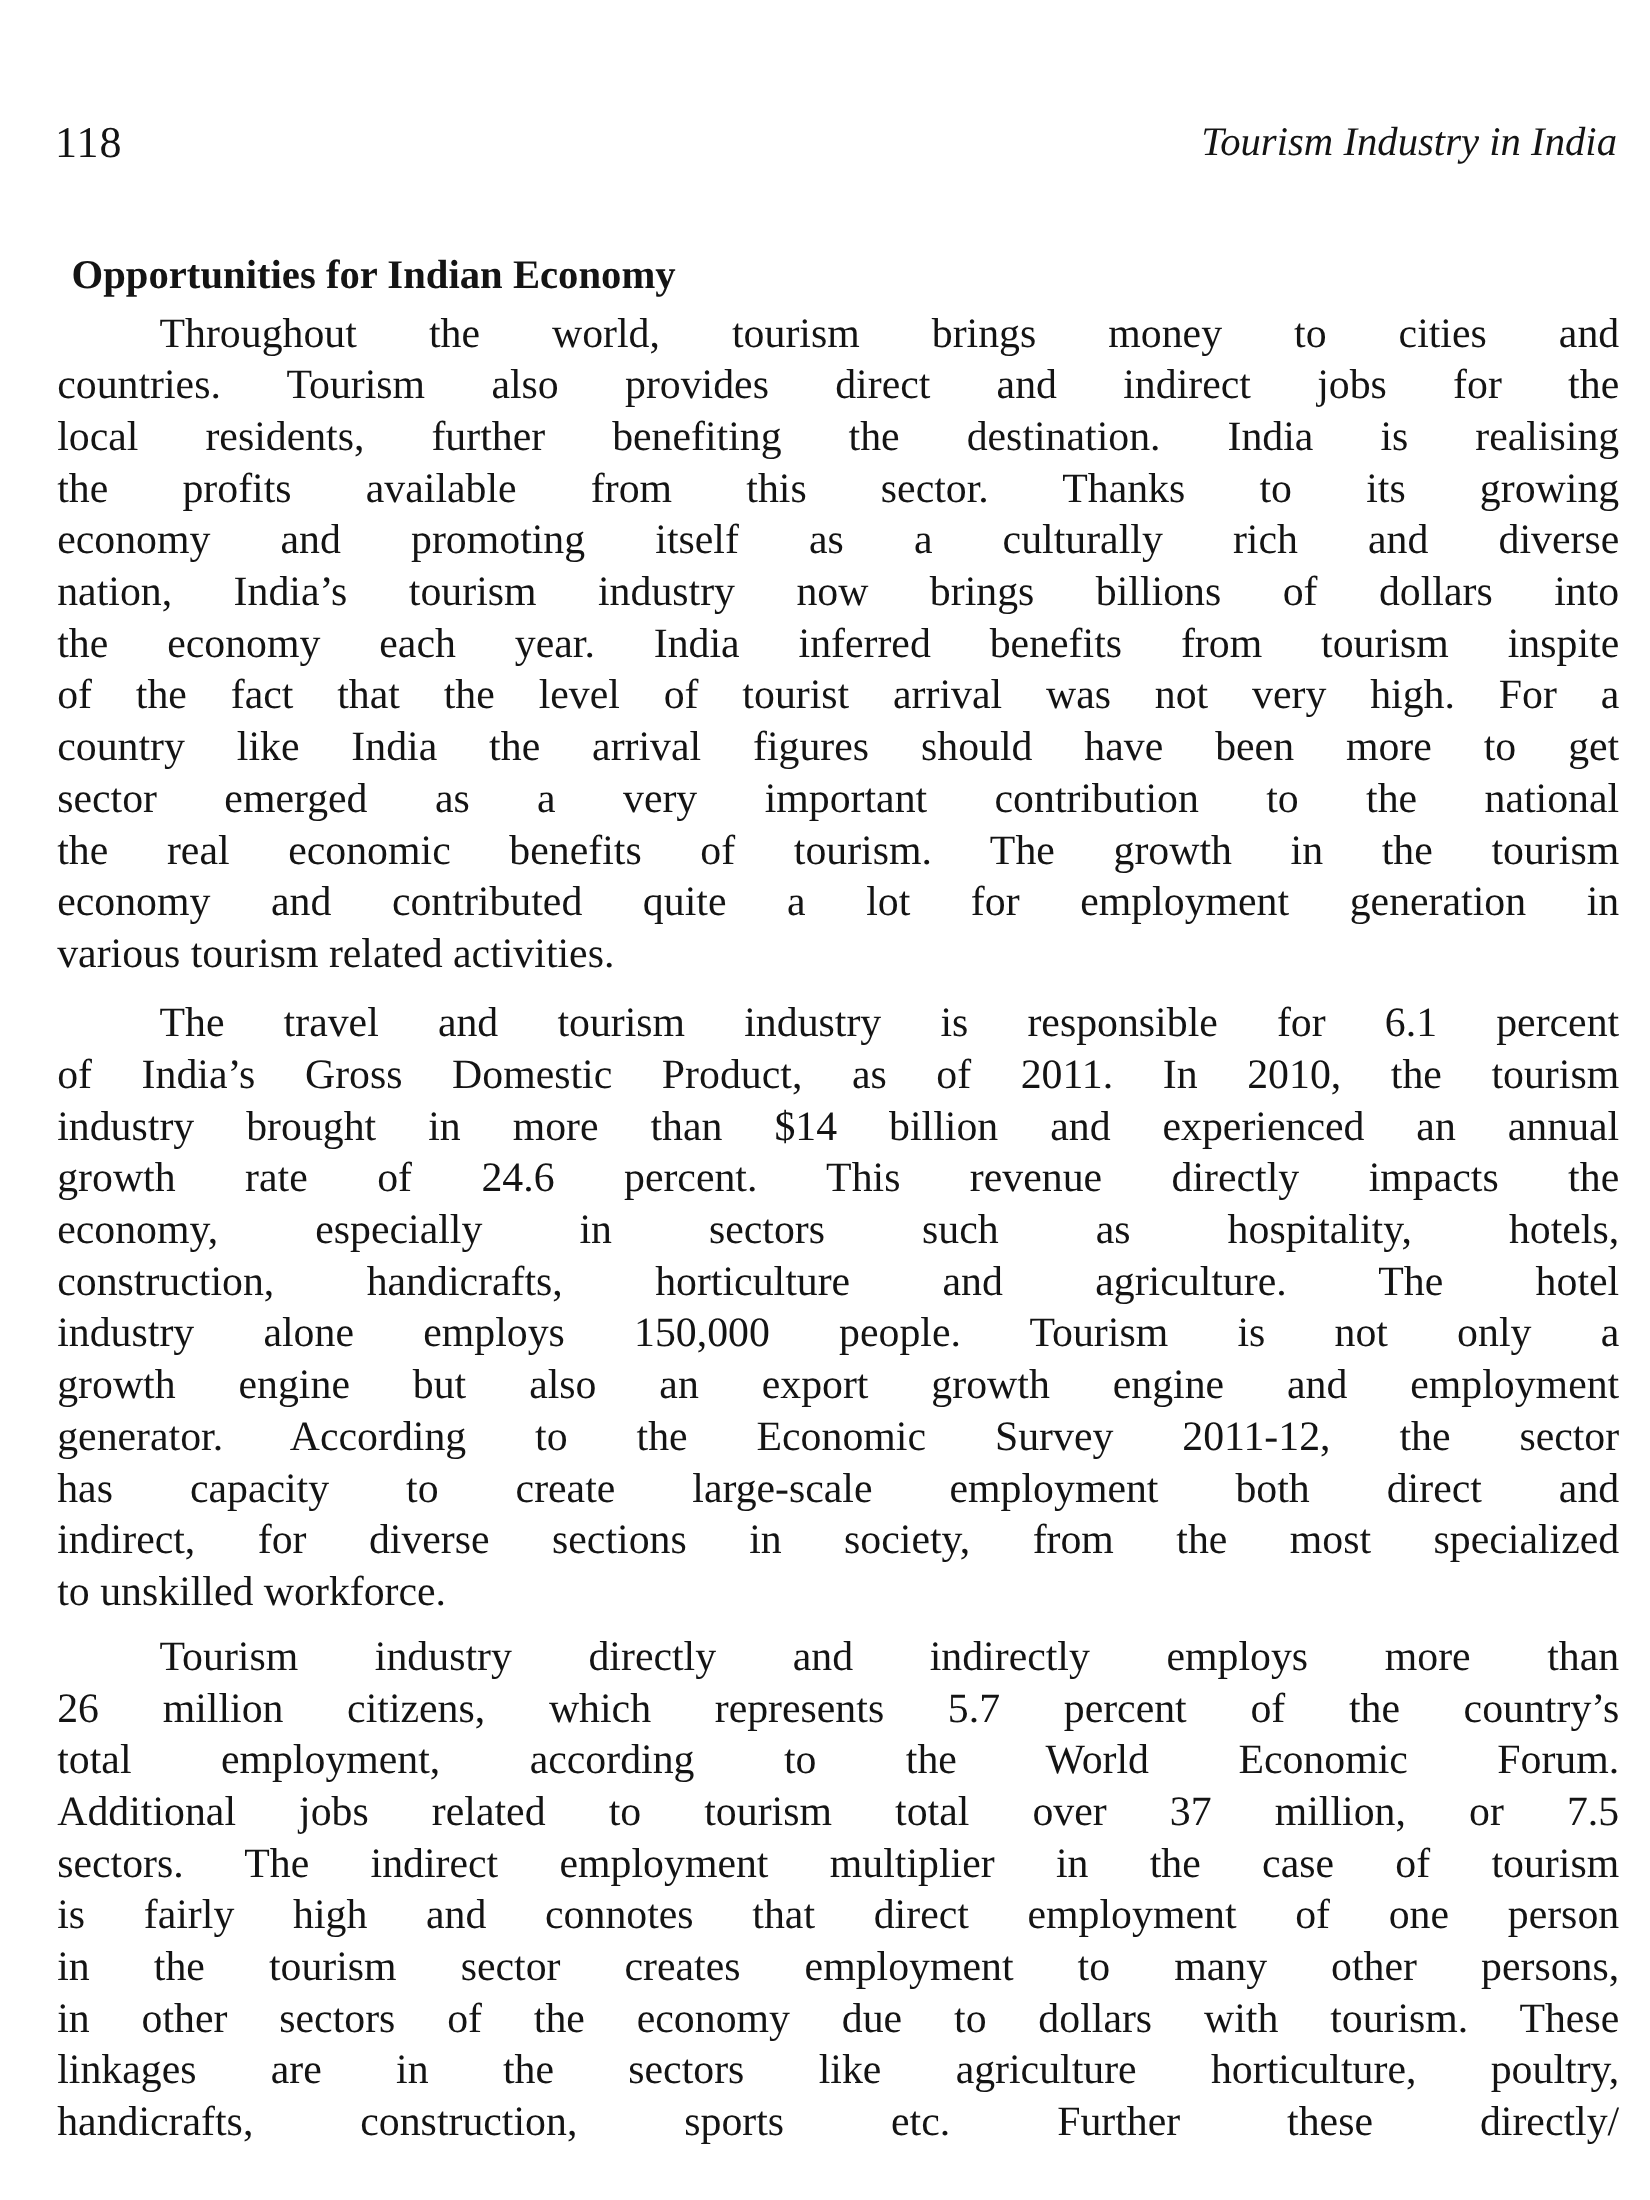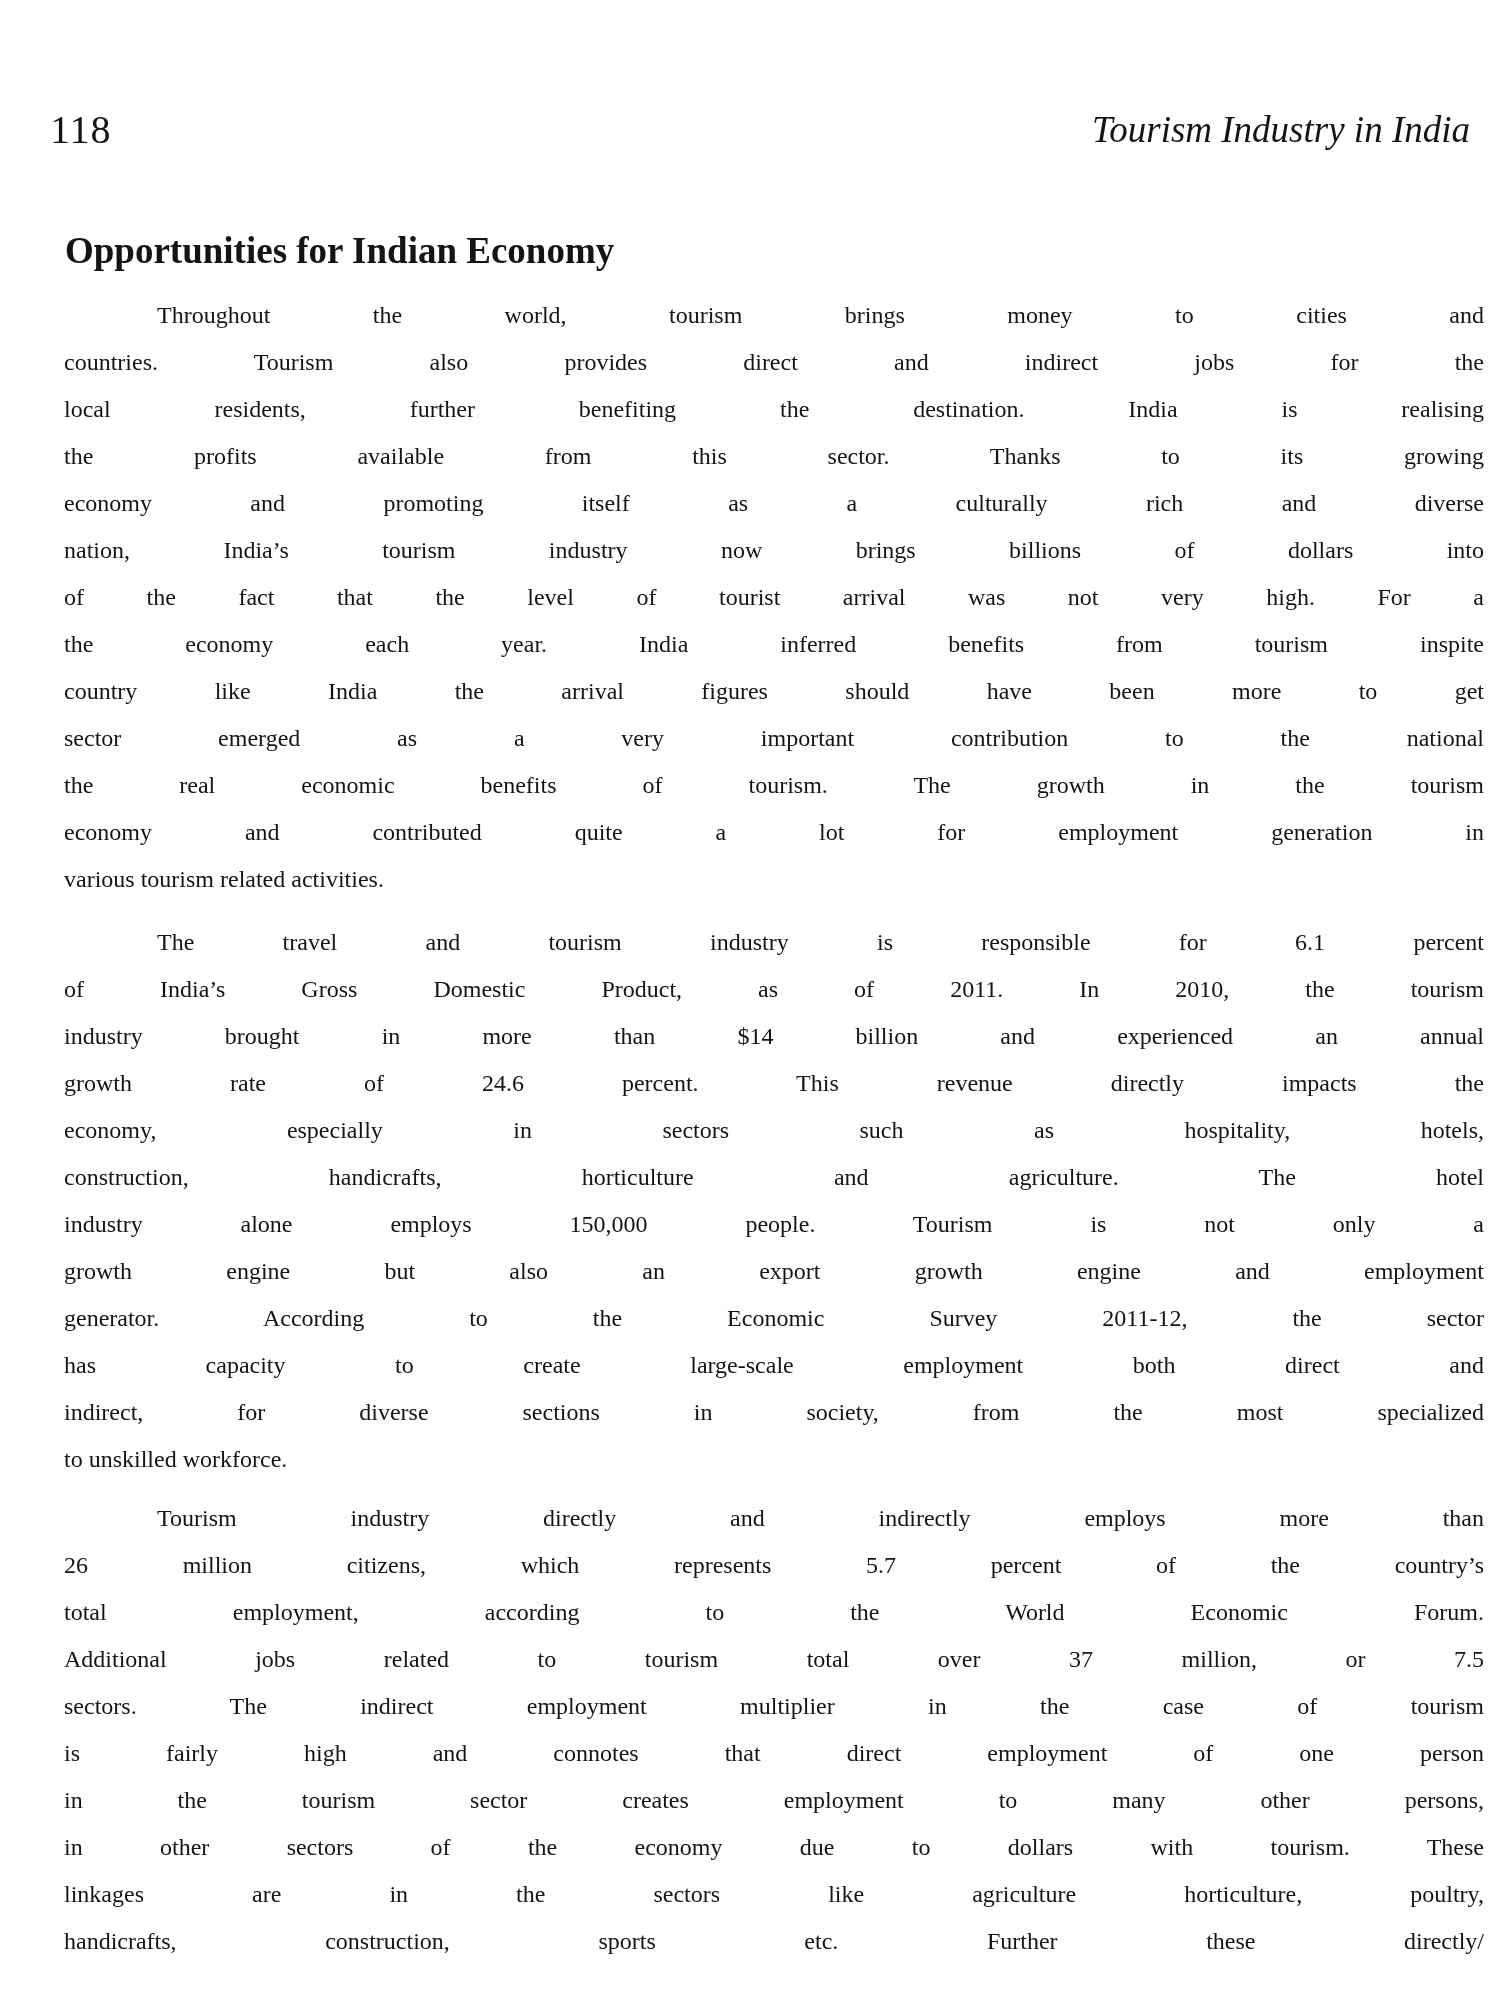--- a/index.html
+++ b/index.html
@@ -51,22 +51,22 @@
       left: 50px;
       font-size: 37px;
       line-height: 56px;
       font-weight: bold;
       margin: 15px;
     }
     .body-text {
       position: absolute;
       left: 52px;
       width: 1420px;
-      font-size: 24px;
-      margin: 12px;
+      font-size: 38px;
+      margin: 0;
     }
     .para-line {
       display: block;
       height: 47px;
       line-height: 47px;
       text-align: justify;
       text-align-last: justify;
       white-space: nowrap;
       overflow: visible;
     }
@@ -92,22 +92,22 @@
 
   <h2 class="section-heading">Opportunities for Indian Economy</h2>
 
   <div class="body-text" id="para-1">
     <span class="para-line first">Throughout the world, tourism brings money to cities and</span>
     <span class="para-line">countries. Tourism also provides direct and indirect jobs for the</span>
     <span class="para-line">local residents, further benefiting the destination. India is realising</span>
     <span class="para-line">the profits available from this sector. Thanks to its growing</span>
     <span class="para-line">economy and promoting itself as a culturally rich and diverse</span>
     <span class="para-line">nation, India’s tourism industry now brings billions of dollars into</span>
+    <span class="para-line">the economy each year. India inferred benefits from tourism inspite</span>
     <span class="para-line">of the fact that the level of tourist arrival was not very high. For a</span>
-    <span class="para-line">the economy each year. India inferred benefits from tourism inspite</span>
     <span class="para-line">country like India the arrival figures should have been more to get</span>
     <span class="para-line">sector emerged as a very important contribution to the national</span>
     <span class="para-line">the real economic benefits of tourism. The growth in the tourism</span>
     <span class="para-line">economy and contributed quite a lot for employment generation in</span>
     <span class="para-line last">various tourism related activities.</span>
   </div>
 
   <div class="body-text" id="para-2">
     <span class="para-line first">The travel and tourism industry is responsible for 6.1 percent</span>
     <span class="para-line">of India’s Gross Domestic Product, as of 2011. In 2010, the tourism</span>

